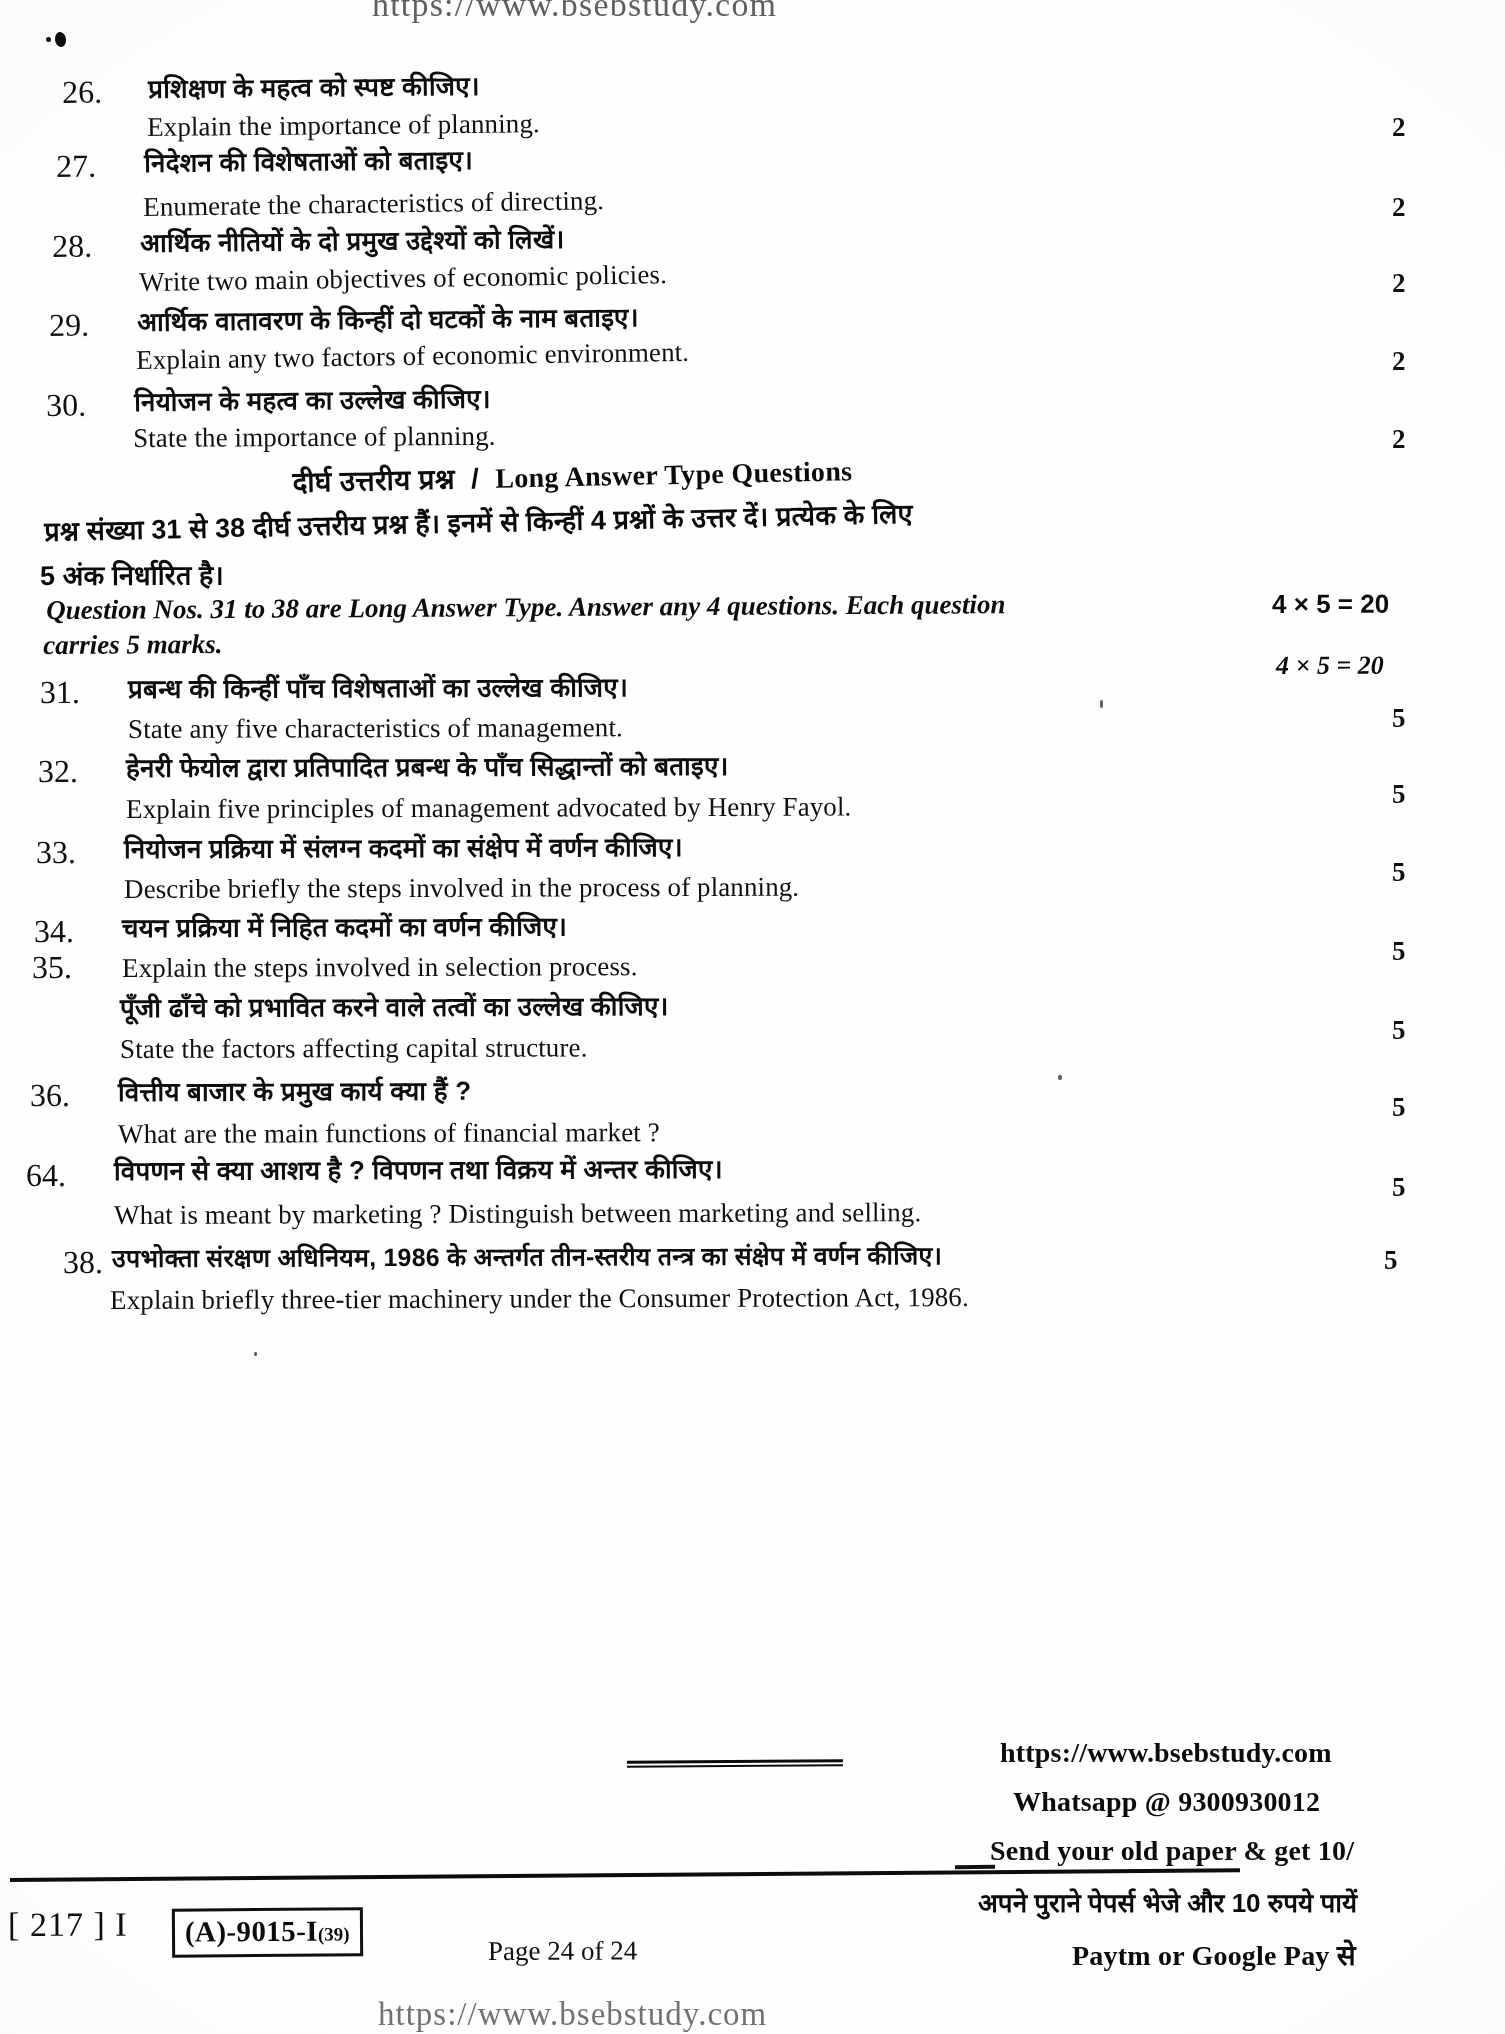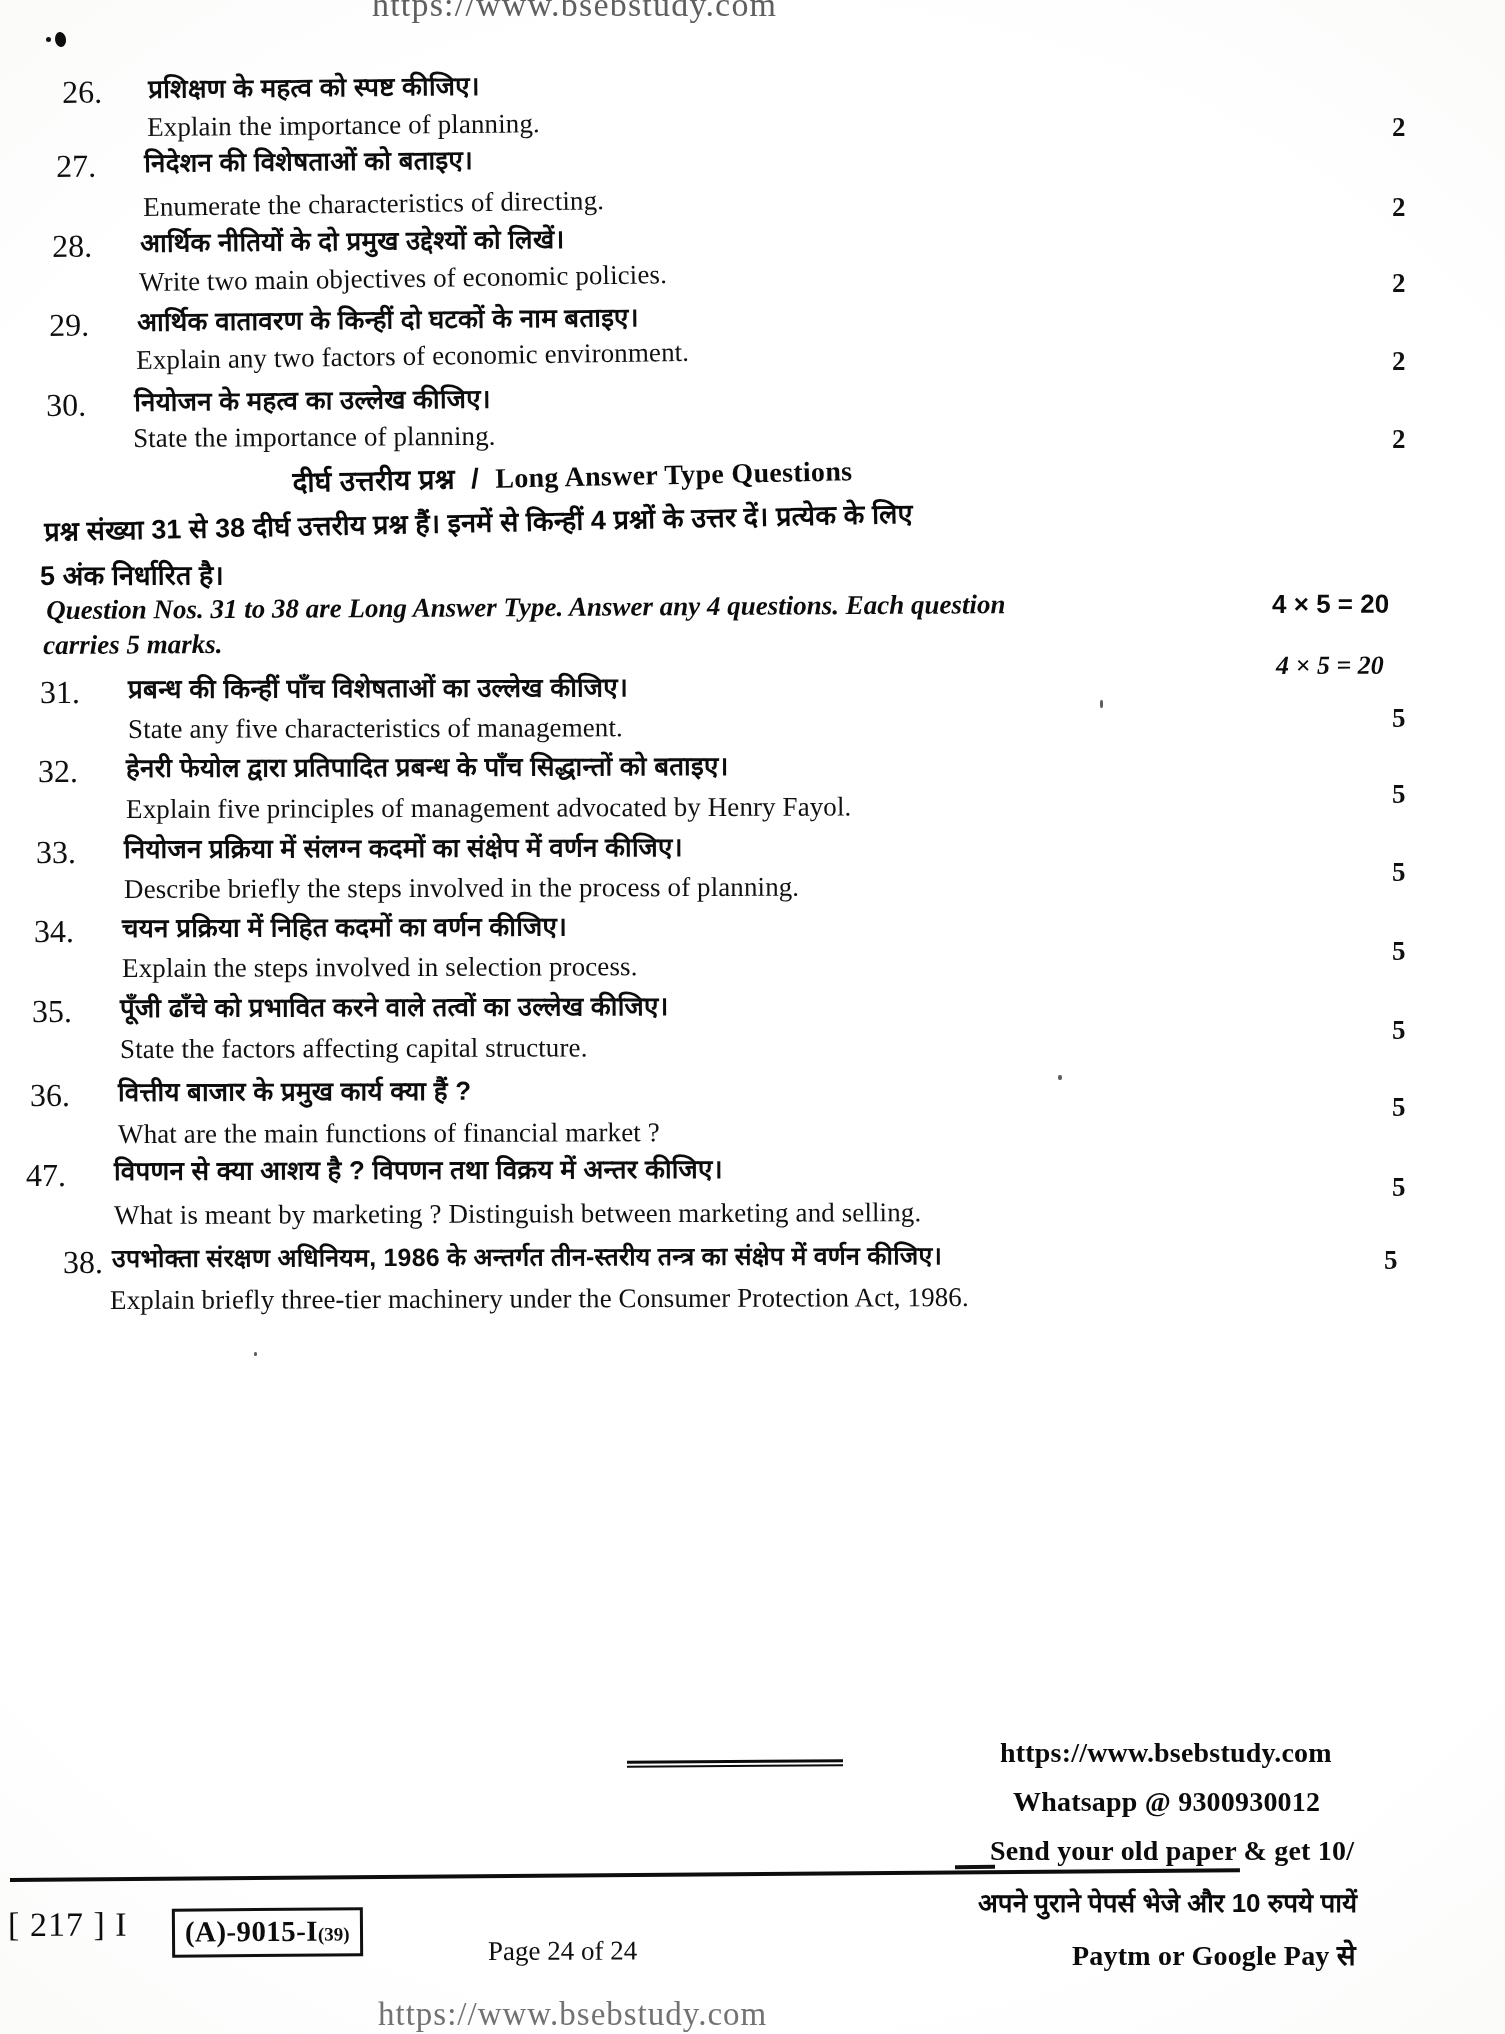--- a/index.html
+++ b/index.html
@@ -285,31 +285,31 @@
   <div class="abs qnum skew-e" style="top:834px;left:36px;">33.</div>
   <div class="abs qhi skew-e" style="top:830px;left:124px;">नियोजन प्रक्रिया में संलग्न कदमों का संक्षेप में वर्णन कीजिए।</div>
   <div class="abs qen skew-e" style="top:874px;left:124px;">Describe briefly the steps involved in the process of planning.</div>
   <div class="abs marks" style="top:857px;left:1392px;">5</div>
 
   <div class="abs qnum skew-e" style="top:913px;left:34px;">34.</div>
   <div class="abs qhi skew-e" style="top:909px;left:122px;">चयन प्रक्रिया में निहित कदमों का वर्णन कीजिए।</div>
   <div class="abs qen skew-e" style="top:953px;left:122px;">Explain the steps involved in selection process.</div>
   <div class="abs marks" style="top:936px;left:1392px;">5</div>
 
-  <div class="abs qnum skew-e" style="top:993px;left:32px;text-align:center;">35.</div>
+  <div class="abs qnum skew-e" style="top:949px;left:32px;text-align:center;">35.</div>
   <div class="abs qhi skew-e" style="top:989px;left:120px;">पूँजी ढाँचे को प्रभावित करने वाले तत्वों का उल्लेख कीजिए।</div>
   <div class="abs qen skew-e" style="top:1034px;left:120px;">State the factors affecting capital structure.</div>
   <div class="abs marks" style="top:1015px;left:1392px;">5</div>
 
   <div class="abs qnum skew-e" style="top:1077px;left:30px;">36.</div>
   <div class="abs qhi skew-e" style="top:1073px;left:118px;">वित्तीय बाजार के प्रमुख कार्य क्या हैं ?</div>
   <div class="abs qen skew-e" style="top:1119px;left:118px;">What are the main functions of financial market ?</div>
   <div class="abs marks" style="top:1092px;left:1392px;">5</div>
 
-  <div class="abs qnum skew-e" style="top:1157px;left:26px;">47.</div>
+  <div class="abs qnum skew-e" style="top:1157px;left:26px;">64.</div>
   <div class="abs qhi skew-e" style="top:1152px;left:114px;">विपणन से क्या आशय है ? विपणन तथा विक्रय में अन्तर कीजिए।</div>
   <div class="abs qen skew-e" style="top:1200px;left:114px;">What is meant by marketing ? Distinguish between marketing and selling.</div>
   <div class="abs marks" style="top:1172px;left:1392px;">5</div>
 
   <div class="abs qnum skew-e" style="top:1244px;left:24px;margin-left:39px;">38.</div>
   <div class="abs qhi skew-e" style="top:1240px;left:112px;font-size:25px;">उपभोक्ता संरक्षण अधिनियम, 1986 के अन्तर्गत तीन-स्तरीय तन्त्र का संक्षेप में वर्णन कीजिए।</div>
   <div class="abs marks" style="top:1245px;left:1384px;">5</div>
   <div class="abs qen skew-e" style="top:1285px;left:110px;">Explain briefly three-tier machinery under the Consumer Protection Act, 1986.</div>
 
   <div class="abs ad-line" style="top:1737px;left:1000px;">https://www.bsebstudy.com</div>

